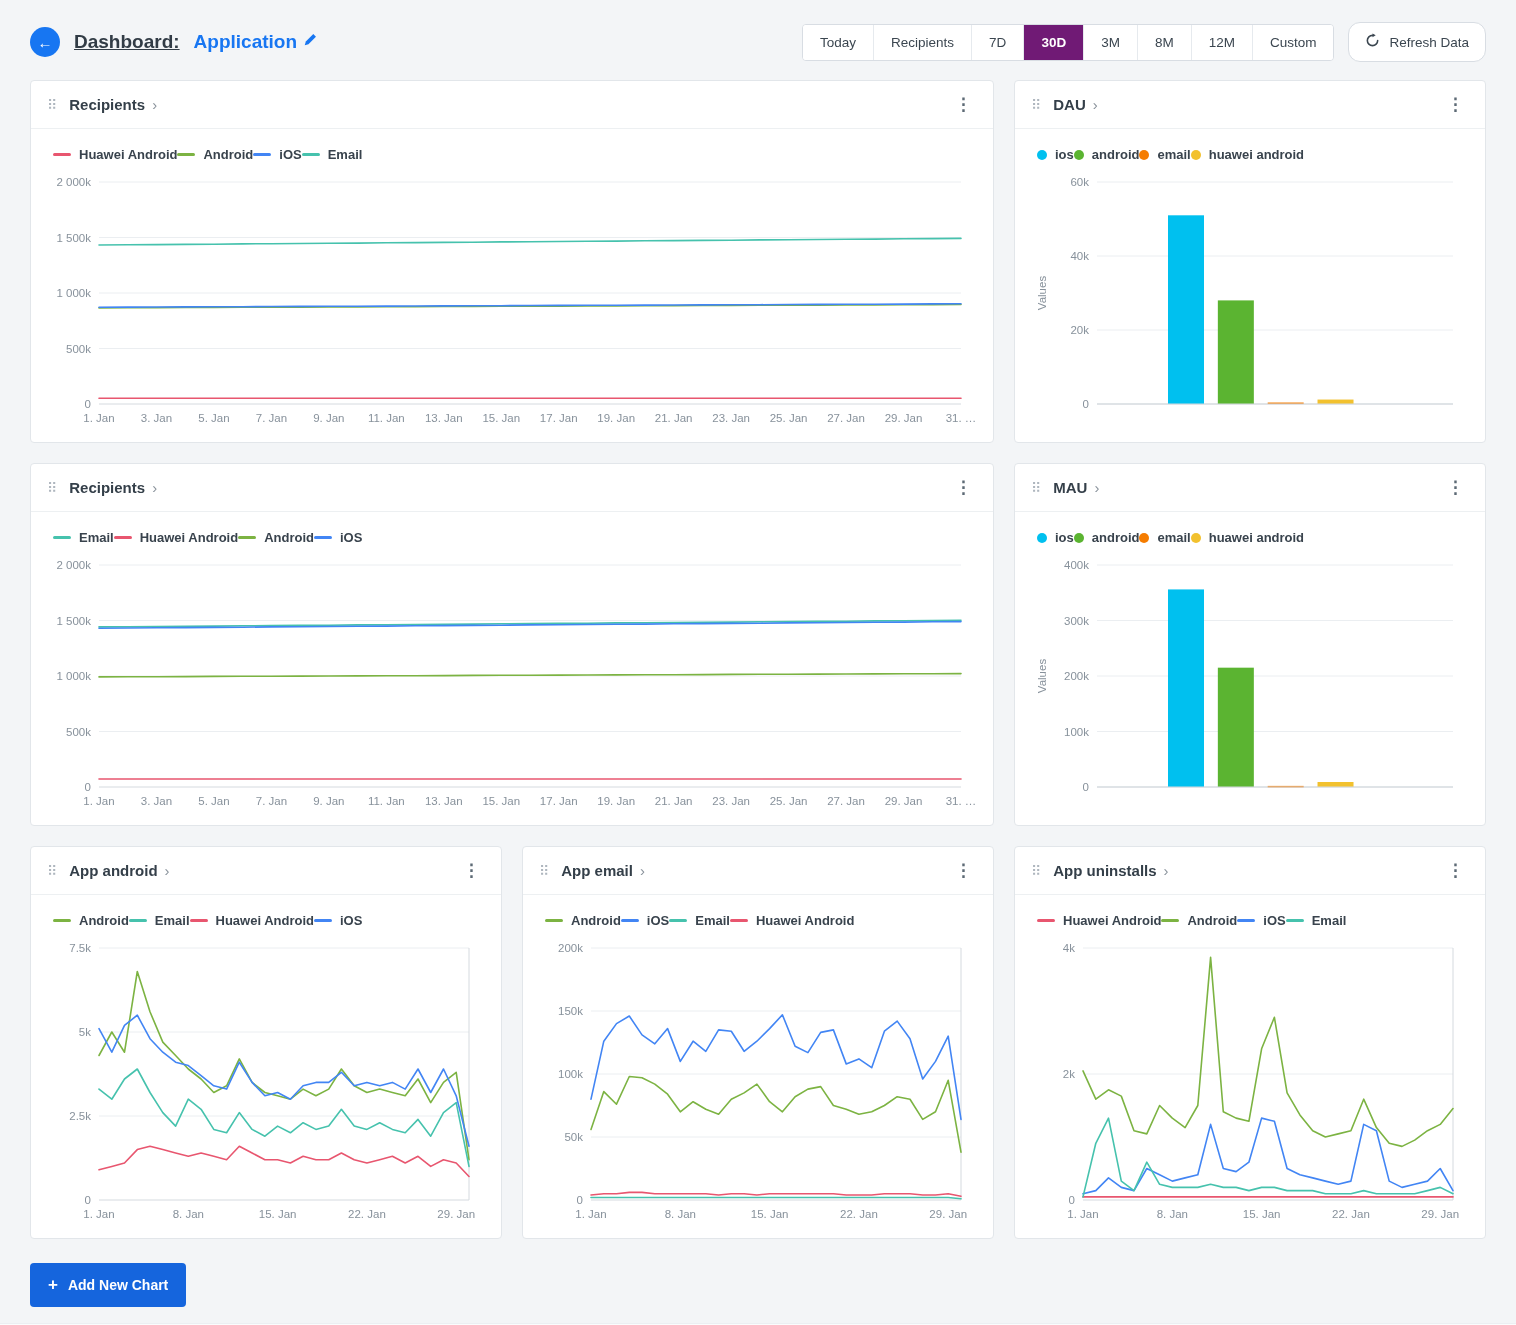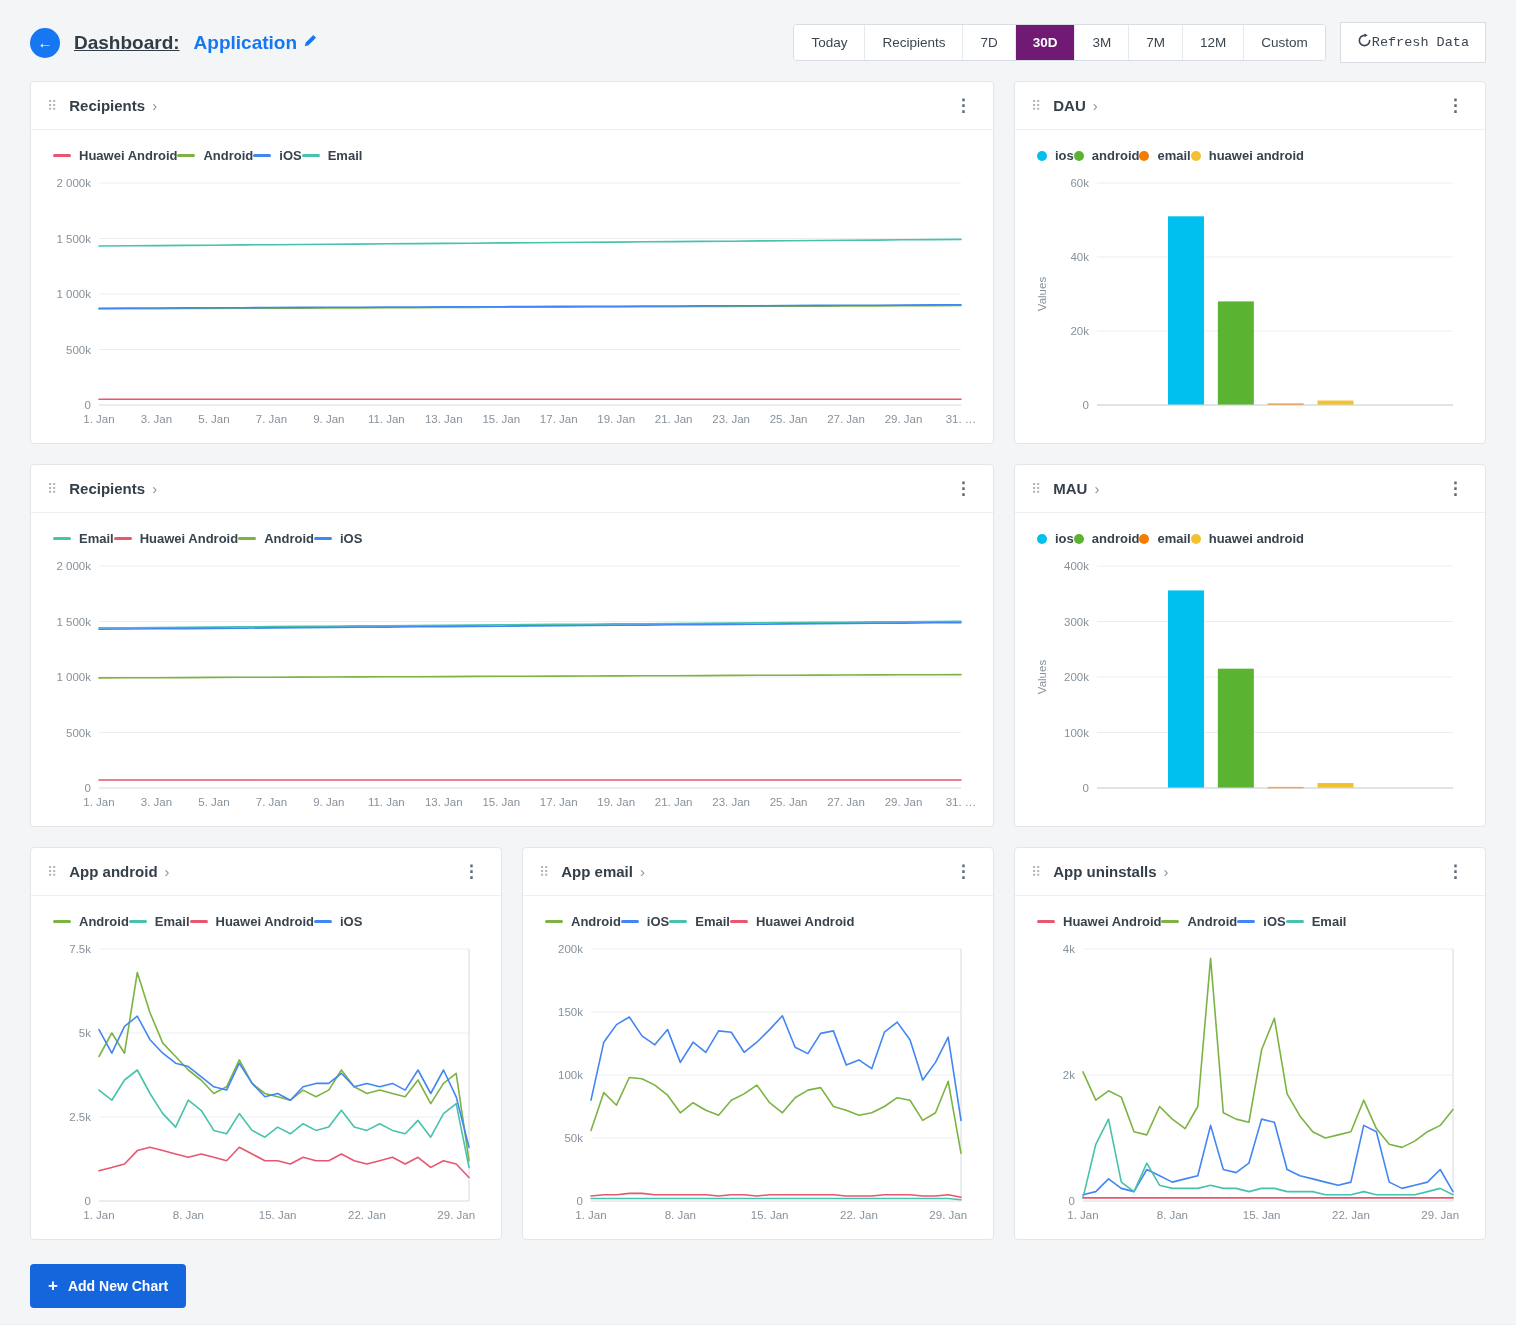--- a/index.html
+++ b/index.html
@@ -15,22 +15,22 @@
     display:flex; align-items:center; justify-content:center; font-size:15px; cursor:pointer; font-family:inherit; }
   .tb-title { font-size:19px; font-weight:bold; color:#323c46;text-decoration:underline; }
   .tb-app { display:flex; align-items:center; gap:6px; cursor:pointer; }
   .tb-app-name { font-size:19px; font-weight:bold; color:#1776f2; }
   .tb-right { display:flex; align-items:center; gap:14px; }
   .seg { display:flex; background:#fff; border:1px solid #d8dde3; border-radius:4px; overflow:hidden; }
   .seg button { border:none; background:#fff; padding:10px 17px; font-size:13.5px; color:#3b4650;
     border-left:1px solid #e6eaee; cursor:pointer; font-family:inherit; white-space:nowrap; }
   .seg button:first-child { border-left:none; }
   .seg button.active { background:#701a75; color:#fff; font-weight:bold; }
-  .refresh-btn { display:flex; align-items:center; background:#fff; border:1px solid #d8dde3;
-    border-radius:0; padding:10px 16px; font-size:13.5px; color:#3b4650; cursor:pointer; font-family:Liberation Mono, monospace; }
+  .refresh-btn { display:flex; align-items:center; gap:9px; background:#fff; border:1px solid #d8dde3;
+    border-radius:12px; padding:10px 16px; font-size:13.5px; color:#3b4650; cursor:pointer; font-family:Liberation Sans, sans-serif; }
   
   .grid { display:grid; grid-template-columns:repeat(3,1fr); gap:20px; padding:0 30px; }
   .card { background:#fff; border:1px solid #e2e6ea; border-radius:4px; }
   .card.wide { grid-column:span 2; }
   .card-head { display:flex; align-items:center; gap:12px; padding:13px 16px; border-bottom:1px solid #edf0f2; }
   .drag { color:#aeb6be; font-size:14px; cursor:grab; line-height:1; }
   .card-title { display:flex; align-items:center; gap:7px; font-size:15px; font-weight:bold; color:#343f49; cursor:pointer; }
   .chev { color:#8a939c; font-weight:normal; font-size:15px; }
   .menu { margin-left:auto; color:#5d6a75; font-size:17px; cursor:pointer; padding:0 5px; font-weight:bold; }
   .card-body { padding:10px 16px 8px; }
@@ -64,21 +64,21 @@
       </span>
     </span>
   </div>
   <div class="tb-right">
     <div class="seg">
       <button>Today</button>
       <button>Recipients</button>
       <button>7D</button>
       <button class="active">30D</button>
       <button>3M</button>
-      <button>7M</button>
+      <button>8M</button>
       <button>12M</button>
       <button>Custom</button>
     </div>
     <button class="refresh-btn">
       <span>
         <svg width="15" height="15" viewBox="0 0 16 16">
           <path d="M13.5 8A5.5 5.5 0 1 1 8 2.5" fill="none" stroke="#3b4650" stroke-width="1.7" stroke-linecap="round"></path>
           <path d="M8 0.4 L11.4 2.5 L8 4.6 Z" fill="#3b4650"></path>
         </svg>
       </span>

